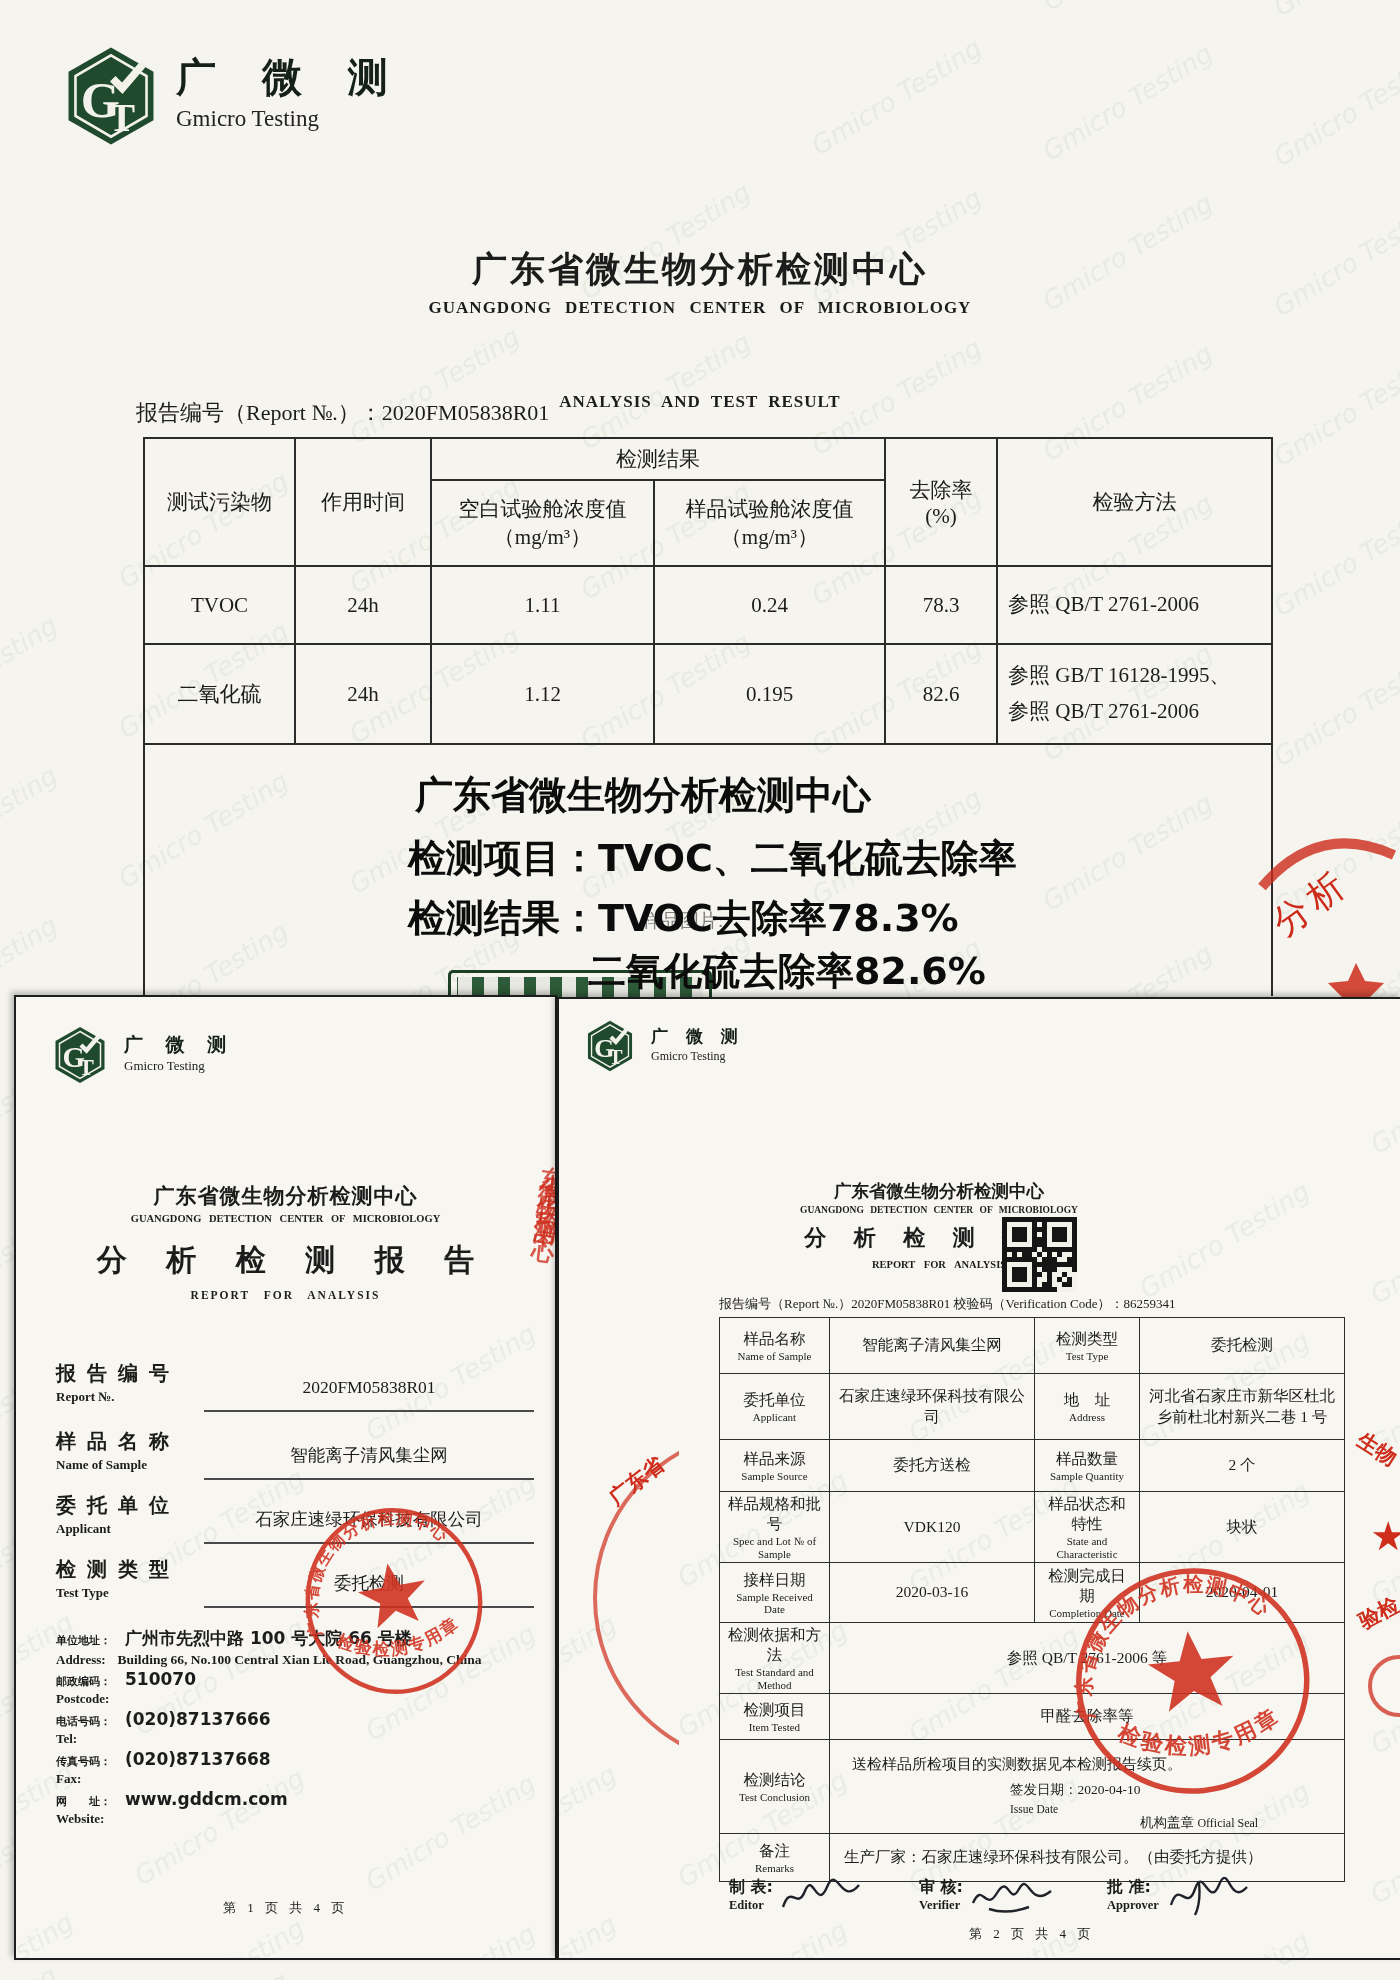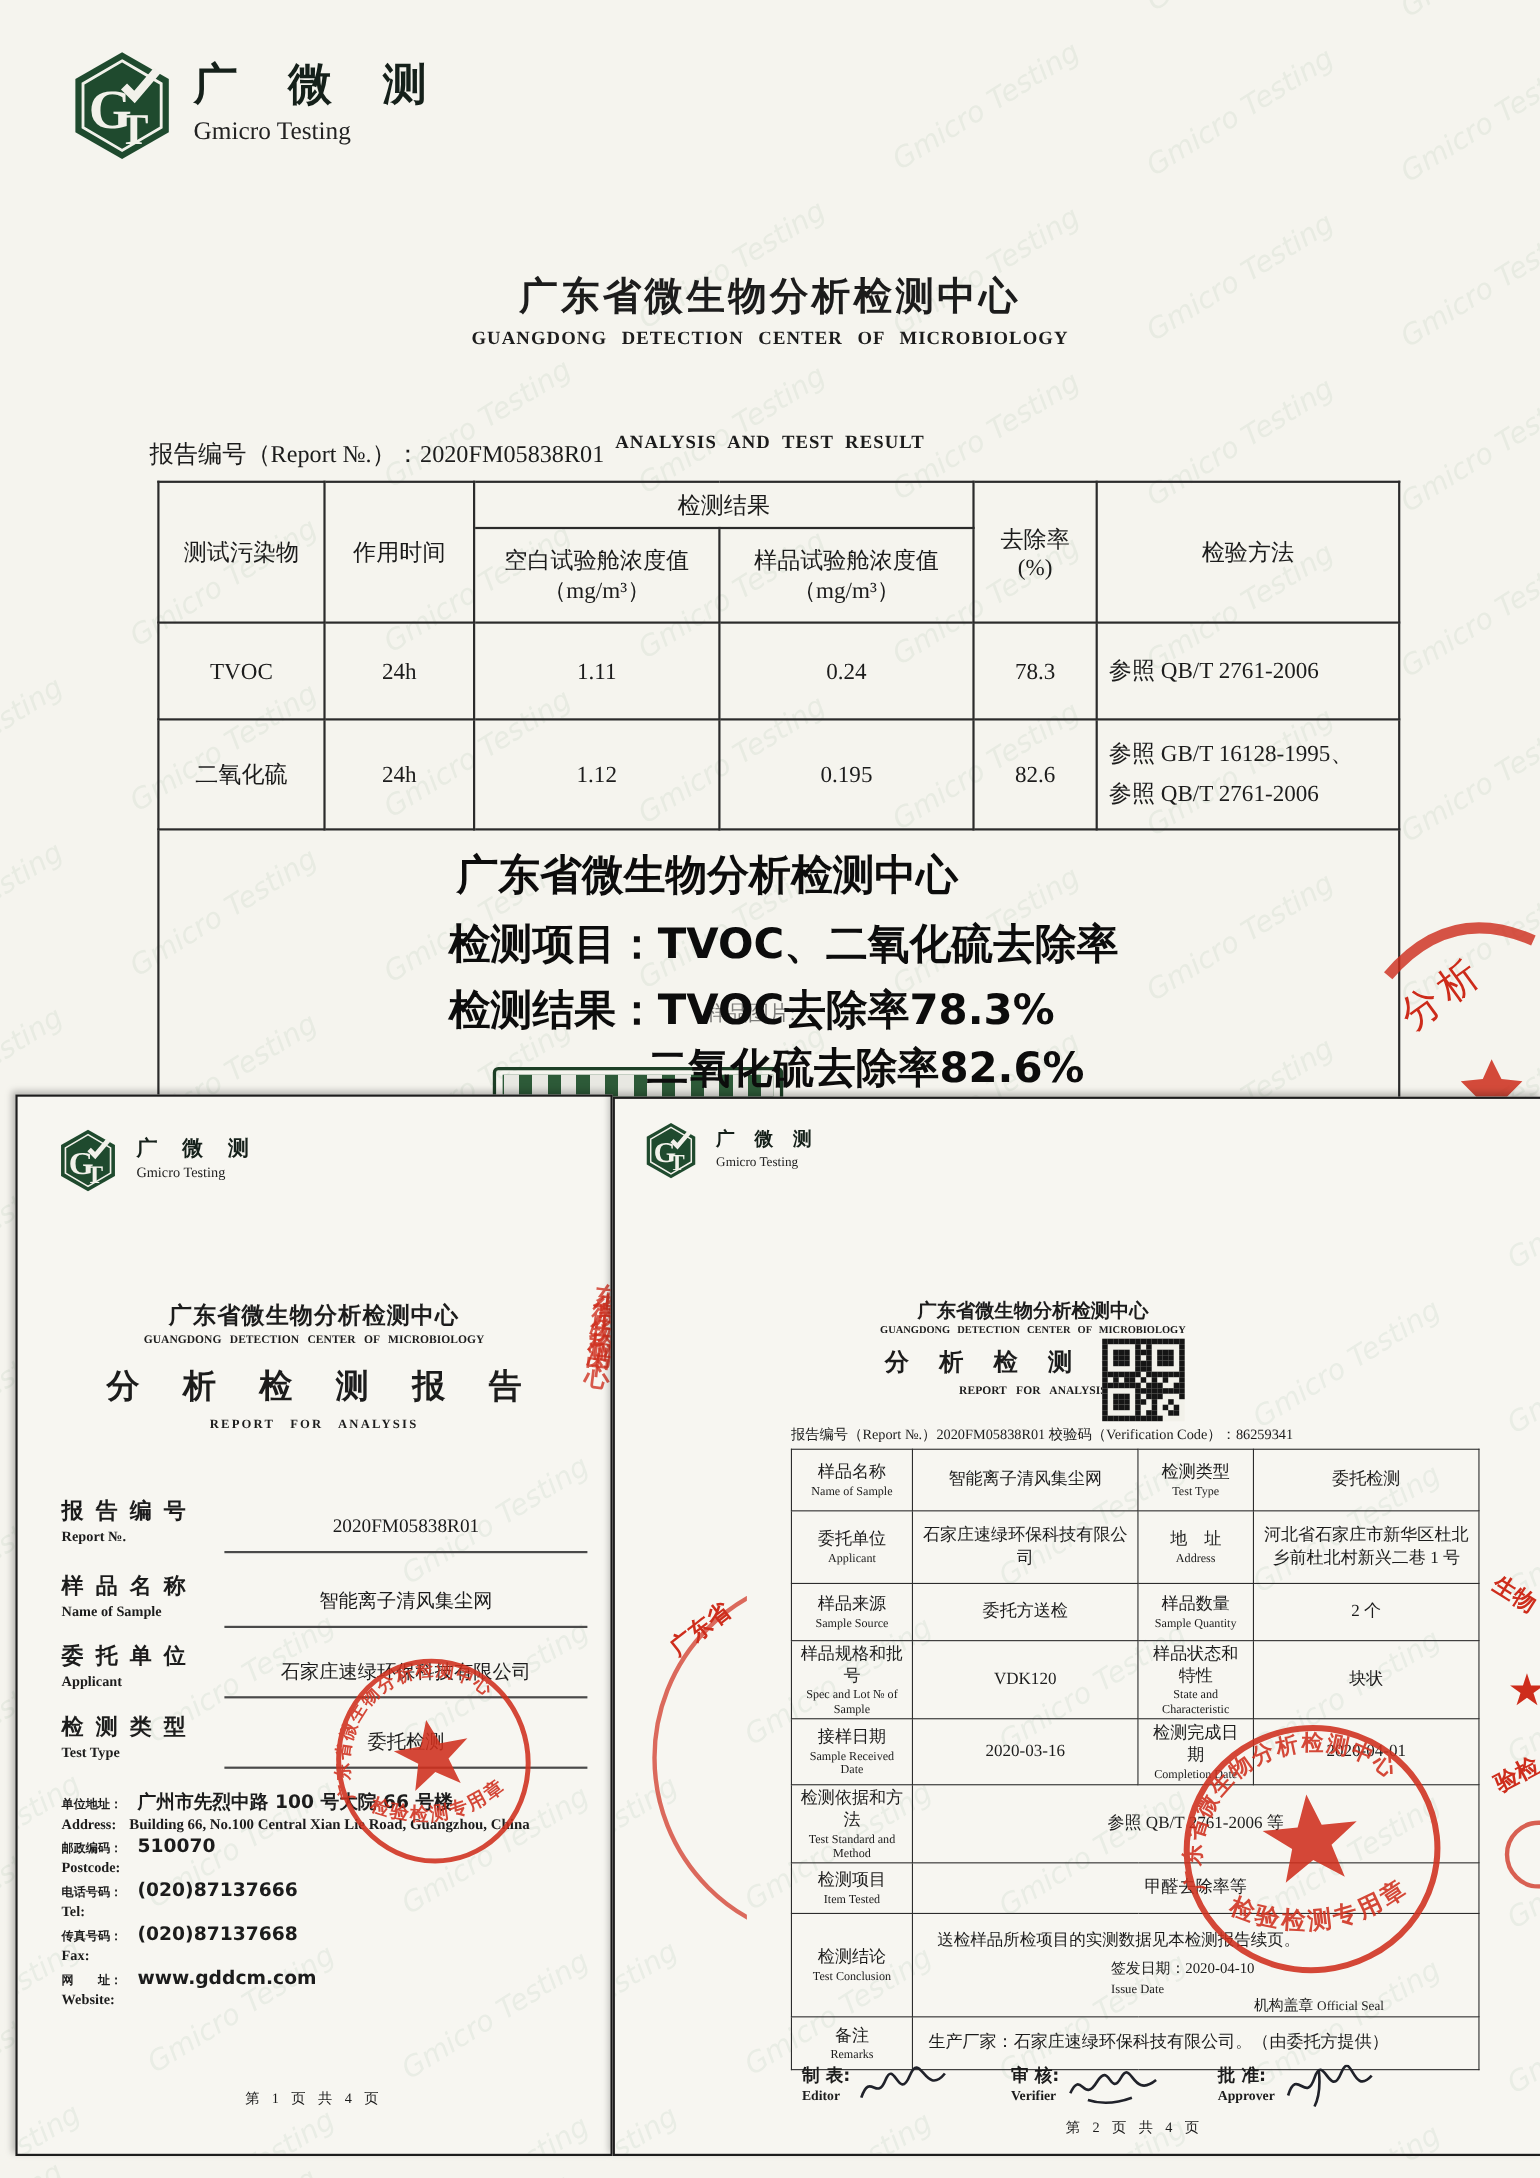--- a/index.html
+++ b/index.html
@@ -152,21 +152,21 @@
           <th rowspan="2">去除率
 (%)</th>
           <th rowspan="2">检验方法</th>
         </tr>
         <tr style="height:86px">
           <th>空白试验舱浓度值
 （mg/m³）</th>
           <th>样品试验舱浓度值
 （mg/m³）</th>
         </tr>
-        <tr style="height:88px">
+        <tr style="height:78px">
           <td>TVOC</td>
           <td>24h</td>
           <td>1.11</td>
           <td>0.24</td>
           <td>78.3</td>
           <td class="method">参照 QB/T 2761-2006</td>
         </tr>
         <tr style="height:100px">
           <td>二氧化硫</td>
           <td>24h</td>

